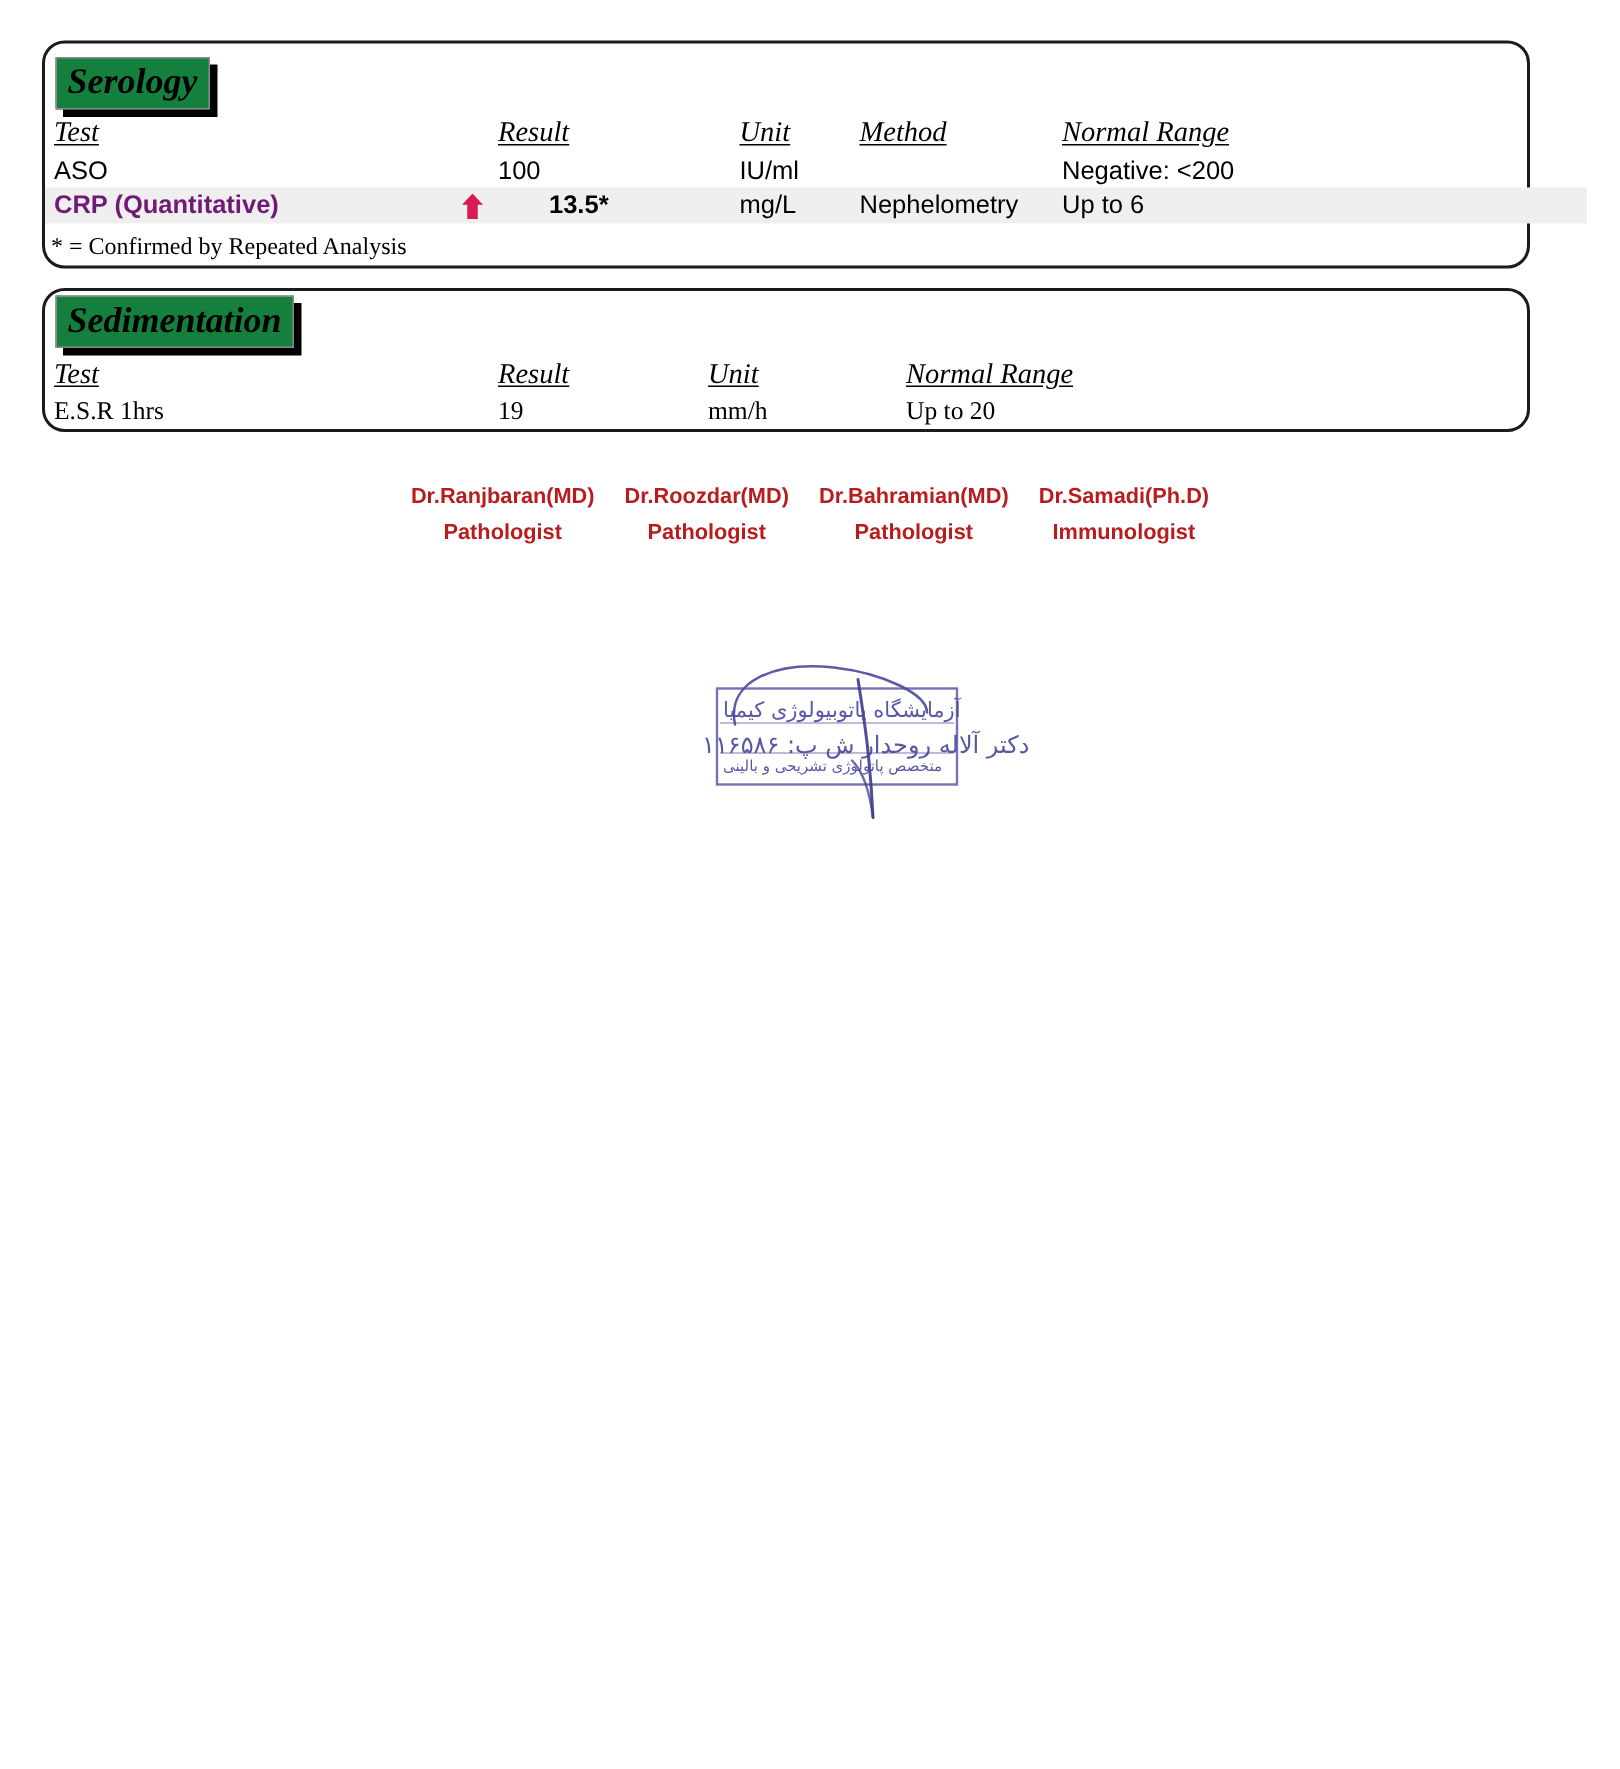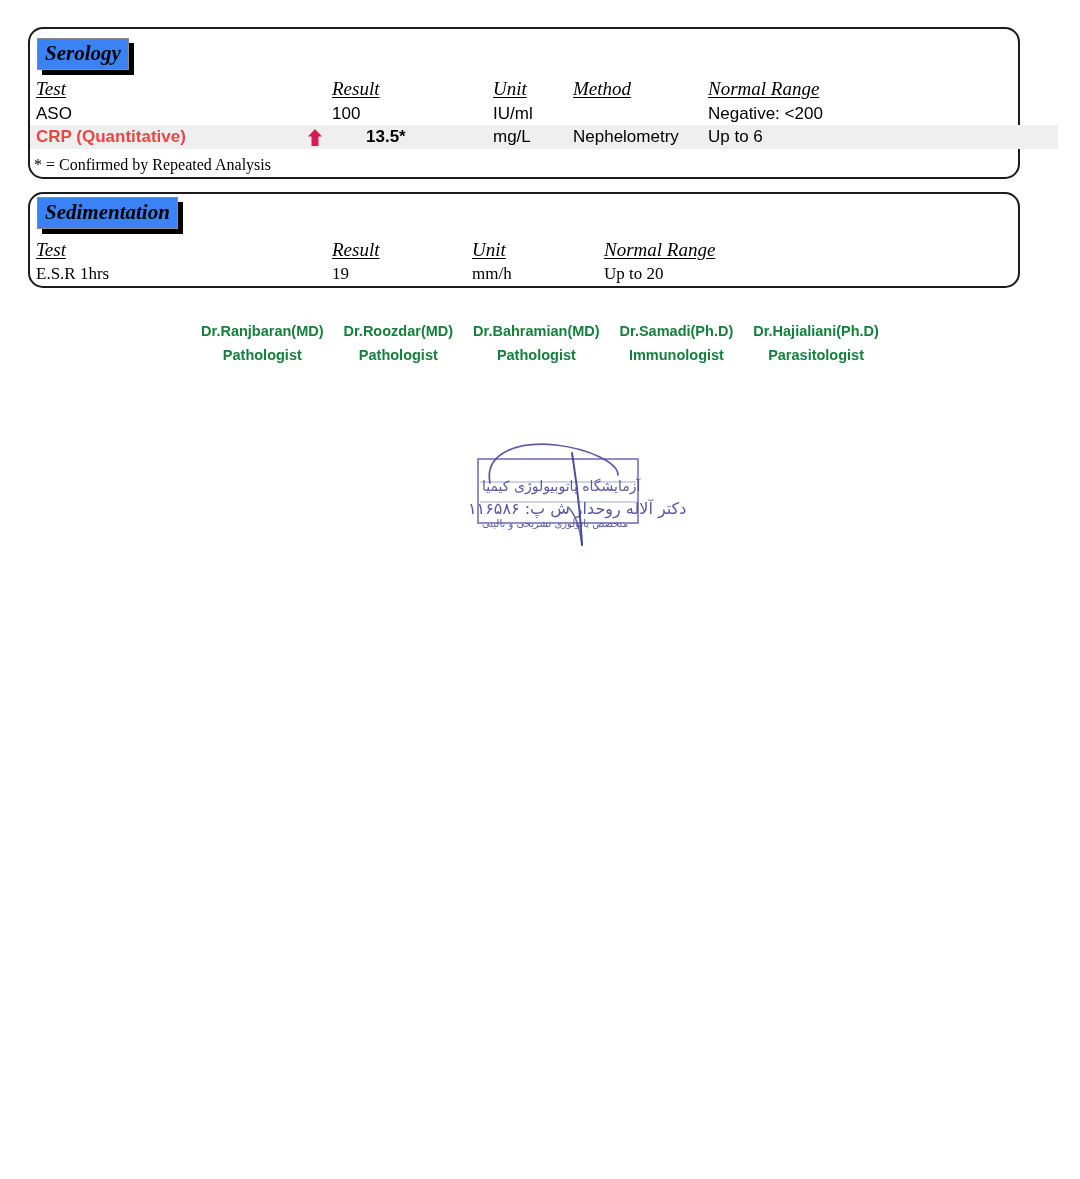--- a/index.html
+++ b/index.html
@@ -24,26 +24,26 @@
     background: transparent;
     box-sizing: border-box;
   }
   #serology-card  { left: 28px; top: 27px;  width: 992px; height: 152px; }
   #sedimentation-card { left: 28px; top: 192px; width: 992px; height: 96px; }
 
   
   .section-badge {
     position: absolute;
     display: inline-block;
-    background: #3b82f6;
+    background: #15803d;
     color: #000000;
     font-family: "Liberation Serif", serif;
     font-weight: bold;
     font-style: italic;
-    font-size: 21px;
+    font-size: 24px;
     line-height: 1;
     padding: 4px 7px 5px 7px;
     box-shadow: 5px 5px 0 0 #000000;
     border: 1px solid #8a8a8a;
     white-space: nowrap;
     z-index: 4;
   }
   #serology-badge     { left: 37px; top: 38px; }
   #sedimentation-badge{ left: 37px; top: 197px; }
 
@@ -84,21 +84,21 @@
     font-family: "Liberation Sans", sans-serif;
     font-size: 17px;
   }
   
   .serif-cell {
     font-family: "Liberation Serif", serif;
     font-size: 17px;
   }
 
   .abnormal-name {
-    color: #ef4444;
+    color: #701a75;
     font-weight: bold;
   }
   .abnormal-value {
     font-weight: bold;
     color: #000000;
     margin-left: 34px;
   }
 
   
   .flag-arrow {
@@ -125,21 +125,21 @@
     width: 1080px;
     display: flex;
     justify-content: center;
     gap: 0px;
   }
   .sig-col {
     text-align: center;
     font-family: "Liberation Sans", sans-serif;
     font-weight: bold;
     font-size: 14.5px;
-    color: #15803d;
+    color: #b91c1c;
     padding: 0 10px;
   }
   .sig-name { line-height: 22px; white-space: nowrap; }
   .sig-role { line-height: 26px; white-space: nowrap; }
 
   
   #stamp {
     position: absolute;
     left: 468px;
     top: 437px;
@@ -147,21 +147,20 @@
     height: 112px;
   }
   #stamp svg { display: block; }
   .stamp-line {
     position: absolute;
     font-family: "DejaVu Sans", sans-serif;
     color: #4a4a9c;
     direction: rtl;
     white-space: nowrap;
     opacity: 0.92;
-    margin-top: 12px;
   }
   #stamp-line-1 { left: 14px; top: 29px; font-size: 14px; letter-spacing: 0px; }
   #stamp-line-2 { left: 0; top: 50px; font-size: 16px; }
   #stamp-line-3 { left: 14px; top: 69px; font-size: 10px; }
 </style>
 </head>
 <body>
 
 <div class="card" id="serology-card"></div>
 
@@ -228,24 +227,20 @@
     <div class="sig-role">Pathologist</div>
   </div>
   <div class="sig-col">
     <div class="sig-name">Dr.Bahramian(MD)</div>
     <div class="sig-role">Pathologist</div>
   </div>
   <div class="sig-col">
     <div class="sig-name">Dr.Samadi(Ph.D)</div>
     <div class="sig-role">Immunologist</div>
   </div>
-  <div class="sig-col">
-    <div class="sig-name">Dr.Hajialiani(Ph.D)</div>
-    <div class="sig-role">Parasitologist</div>
-  </div>
 </div>
 
 <div id="stamp">
   <svg width="185" height="112" viewBox="0 0 185 112" aria-hidden="true">
 
     <rect x="10" y="22" width="160" height="64" fill="none" stroke="#5b5ba8" stroke-width="1.6" opacity="0.85"></rect>
 
     <line x1="12" y1="45" x2="168" y2="45" stroke="#5b5ba8" stroke-width="1" opacity="0.55"></line>
     <line x1="12" y1="65" x2="168" y2="65" stroke="#5b5ba8" stroke-width="1" opacity="0.55"></line>
 

